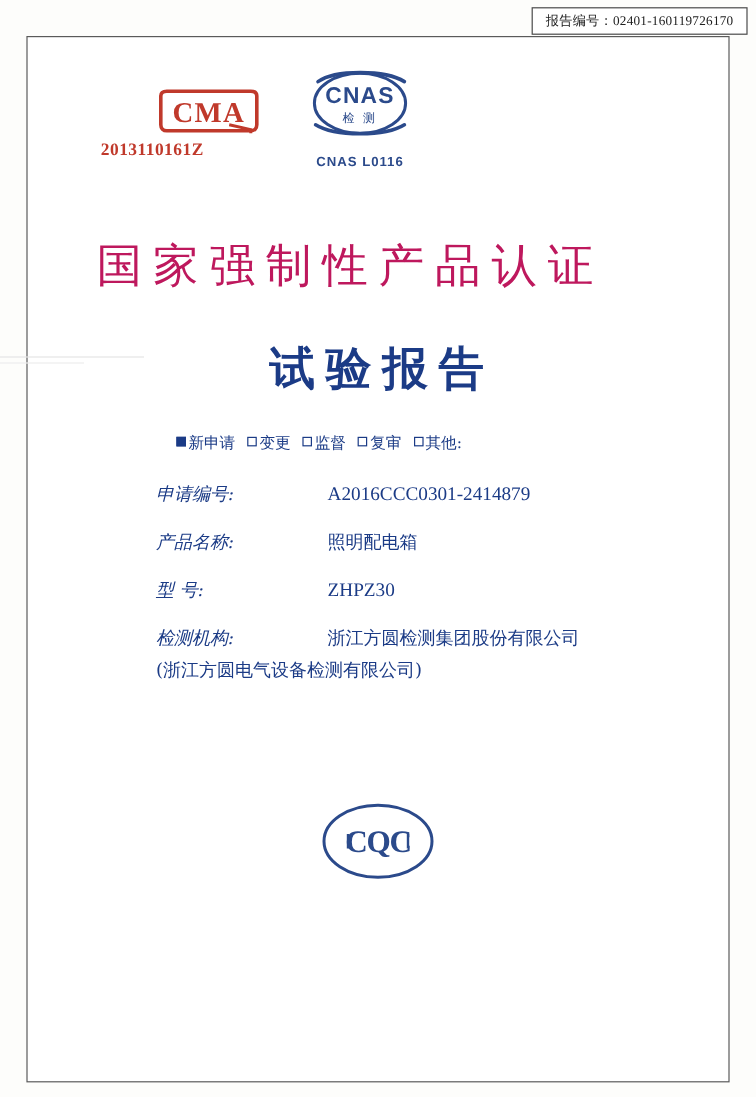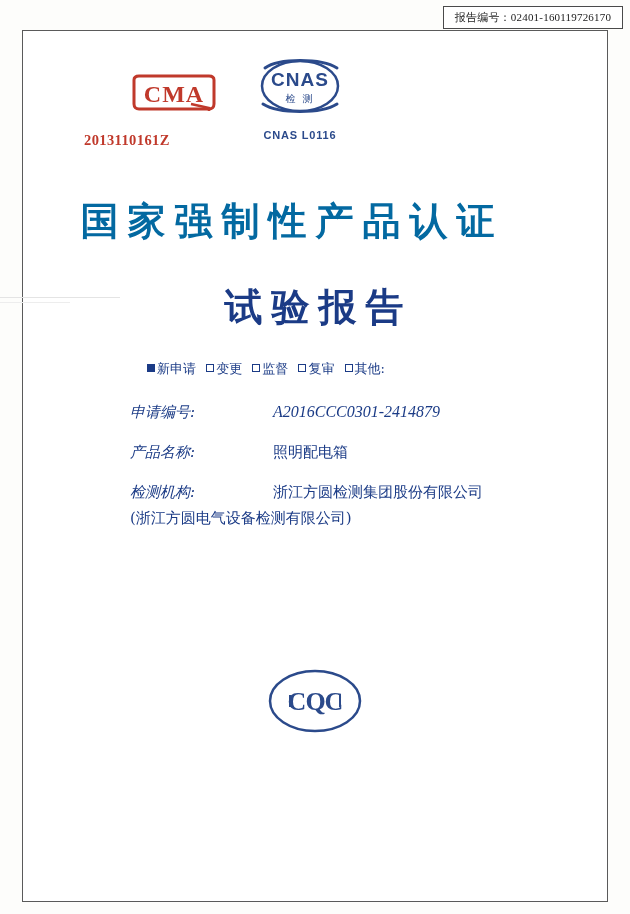--- a/index.html
+++ b/index.html
@@ -93,21 +93,21 @@
     text-align: left;
   }
   .cma-mark {
     width: 86px;
     height: 40px;
     margin: 0 auto;
     position: relative;
   }
   .cma-mark svg { display: block; }
   .cma-code {
-    margin-top: 18px;
+    margin-top: 3px;
     font-size: 14.5px;
     font-weight: bold;
     color: #c0392b;
     letter-spacing: 0.4px;
     font-family: "Liberation Serif", serif;
   }
 
   .cnas-wrap {
     position: absolute;
     left: 215px;
@@ -132,22 +132,22 @@
 
   
   .title-main {
     position: absolute;
     left: 0;
     top: 196px;
     width: 575px;
     text-align: center;
     font-size: 38px;
     letter-spacing: 9px;
-    font-weight: bold;
-    color: #0369a1;
+    font-weight: normal;
+    color: #be185d;
     font-family: "DejaVu Serif", "Liberation Serif", serif;
     text-indent: 9px;
   }
   .title-sub {
     position: absolute;
     left: 0;
     top: 282px;
     width: 628px;
     text-align: center;
     font-size: 38px;
@@ -212,21 +212,20 @@
   .field-value {
     font-size: 15px;
     color: #1b3b86;
     font-family: "DejaVu Serif", "Liberation Serif", serif;
     white-space: nowrap;
     padding-left: 6px;
   }
   .field-value.latin {
     font-family: "Liberation Serif", serif;
     font-size: 16px;
-    font-style: italic;
   }
   .field-row.second-line {
     margin-top: -14px;
     margin-bottom: 21px;
   }
   .field-row.second-line .field-value {
     padding-left: 0;
   }
 
   
@@ -301,20 +300,24 @@
     <div class="field-row">
       <span class="field-label">申请编号:</span>
       <span class="field-value latin">A2016CCC0301-2414879</span>
     </div>
 
     <div class="field-row">
       <span class="field-label">产品名称:</span>
       <span class="field-value">照明配电箱</span>
     </div>
 
+    <div class="field-row">
+      <span class="field-label">型    号:</span>
+      <span class="field-value latin">ZHPZ30</span>
+    </div>
 
     <div class="field-row">
       <span class="field-label">检测机构:</span>
       <span class="field-value">浙江方圆检测集团股份有限公司</span>
     </div>
 
     <div class="field-row second-line">
       <span class="field-value">(浙江方圆电气设备检测有限公司)</span>
     </div>
 

